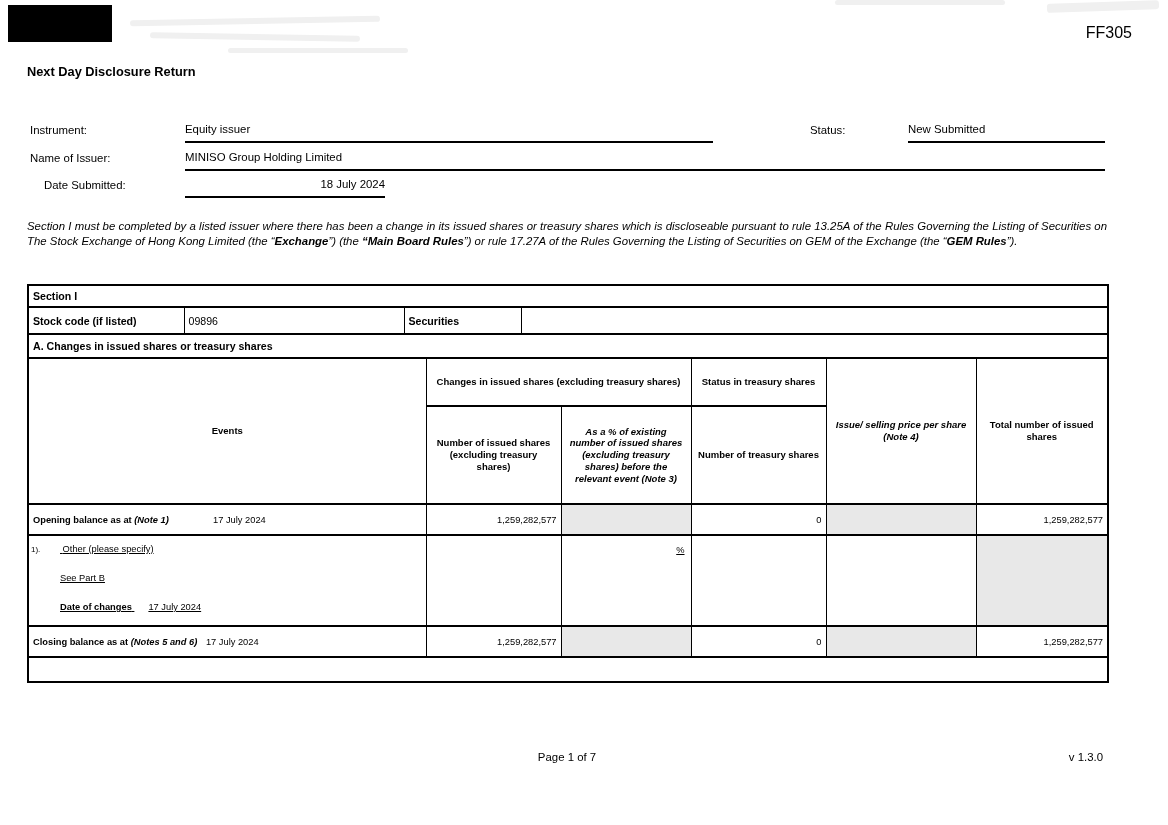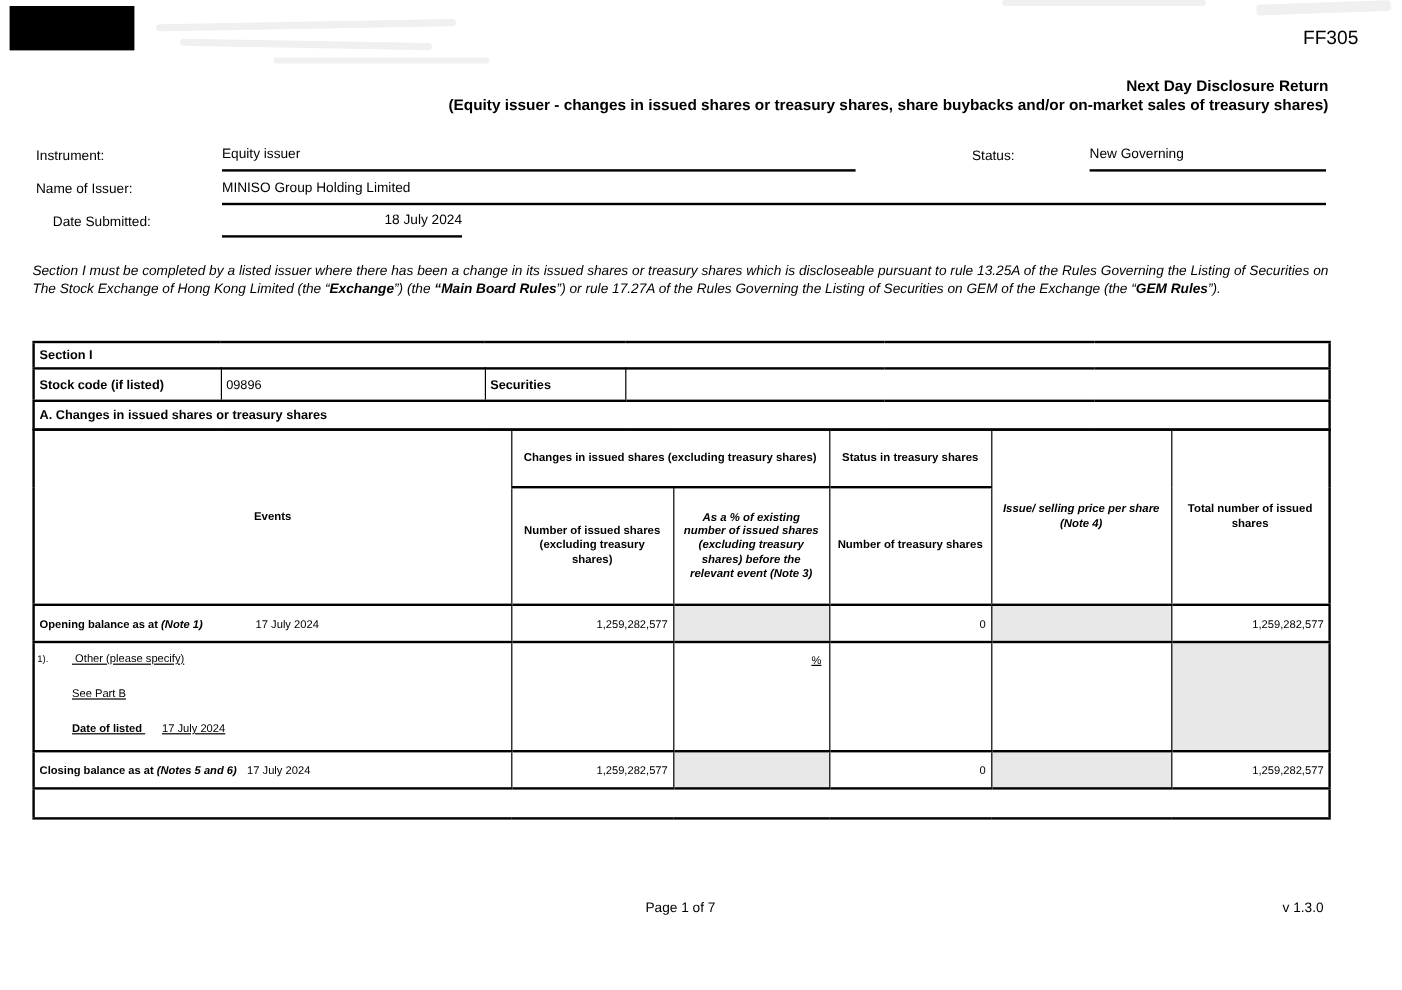--- a/index.html
+++ b/index.html
@@ -8,21 +8,21 @@
   .abs{position:absolute;}
   .b{font-weight:bold;}
   .i{font-style:italic;}
 
   
   .redact{background:#000;}
   .smudge{background:#f0f0f0;border-radius:3px;}
 
   .form-code{top:24px;right:36px;font-size:16px;}
 
-  .title-block{left:27px;top:64px;width:1080px;text-align:right;
+  .title-block{left:27px;top:64px;width:1080px;text-align:left;
                font-weight:bold;font-size:12.8px;line-height:15.5px;}
 
   .meta-label{font-size:11.4px;line-height:22px;}
   .meta-value{font-size:11.4px;line-height:20px;border-bottom:2px solid #000;}
 
   .intro{left:27px;top:219px;width:1080px;font-size:11.4px;line-height:14.6px;
          font-style:italic;text-align:justify;}
 
   .tables{left:27px;top:284px;width:1080px;}
   table{border-collapse:collapse;table-layout:fixed;width:1080px;
@@ -68,27 +68,26 @@
 <div class="abs smudge" style="left:130px;top:18px;width:250px;height:6px;transform:rotate(-1deg);"></div>
 <div class="abs smudge" style="left:150px;top:34px;width:210px;height:6px;transform:rotate(1deg);"></div>
 <div class="abs smudge" style="left:228px;top:48px;width:180px;height:5px;"></div>
 <div class="abs smudge" style="left:835px;top:0;width:170px;height:5px;"></div>
 <div class="abs smudge" style="left:1047px;top:2px;width:112px;height:9px;transform:rotate(-2deg);"></div>
 
 <div class="abs form-code">FF305</div>
 
 <div class="abs title-block">
   <div>Next Day Disclosure Return</div>
-  <div>(Equity issuer - changes in issued shares or treasury shares, share buybacks and/or on-market sales of treasury shares)</div>
 </div>
 
 <div class="abs meta-label" style="left:30px;top:119px;">Instrument:</div>
 <div class="abs meta-value" style="left:185px;top:119px;width:528px;height:22px;">Equity issuer</div>
 <div class="abs meta-label" style="left:810px;top:119px;">Status:</div>
-<div class="abs meta-value" style="left:908px;top:119px;width:197px;height:22px;">New Governing</div>
+<div class="abs meta-value" style="left:908px;top:119px;width:197px;height:22px;">New Submitted</div>
 
 <div class="abs meta-label" style="left:30px;top:147px;">Name of Issuer:</div>
 <div class="abs meta-value" style="left:185px;top:147px;width:920px;height:22px;">MINISO Group Holding Limited</div>
 
 <div class="abs meta-label" style="left:44px;top:174px;">Date Submitted:</div>
 <div class="abs meta-value" style="left:185px;top:174px;width:200px;height:22px;text-align:right;">18 July 2024</div>
 
 <div class="abs intro"><span>Section I must be completed by a listed issuer where there has been a change in its issued shares or treasury shares which is discloseable pursuant to rule 13.25A of the Rules Governing the Listing of Securities on The Stock Exchange of Hong Kong Limited (the “</span><span class="b">Exchange</span><span>”) (the </span><span class="b">“Main Board Rules</span><span>”) or rule 17.27A of the Rules Governing the Listing of Securities on GEM of the Exchange (the “</span><span class="b">GEM Rules</span><span>”).</span></div>
 
 <div class="abs tables">
@@ -154,21 +153,21 @@
     </tr>
 
     <tr class="evt">
       <td style="padding-left:2px;">
         <div class="line1">
           <span class="idx">1).</span>
           <span>Other (please specify)</span>
         </div>
         <div class="line2">See Part B</div>
         <div class="line3">
-          <span class="dlbl">Date of listed</span>
+          <span class="dlbl">Date of changes</span>
           <span class="ddate">17 July 2024</span>
         </div>
       </td>
       <td></td>
       <td class="pctcell">%</td>
       <td></td>
       <td></td>
       <td class="shaded"></td>
     </tr>
 

